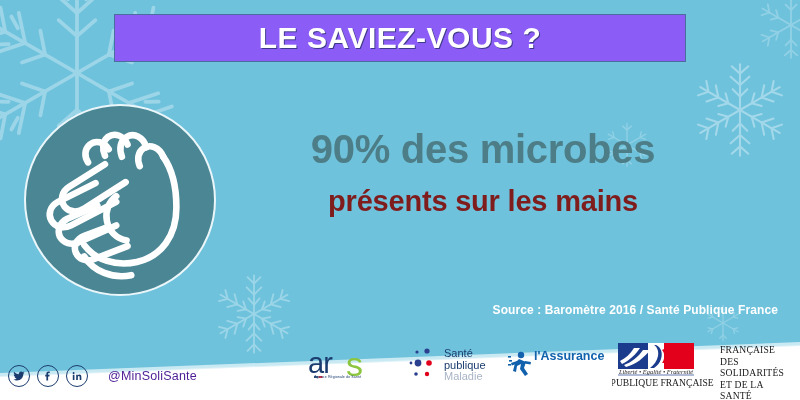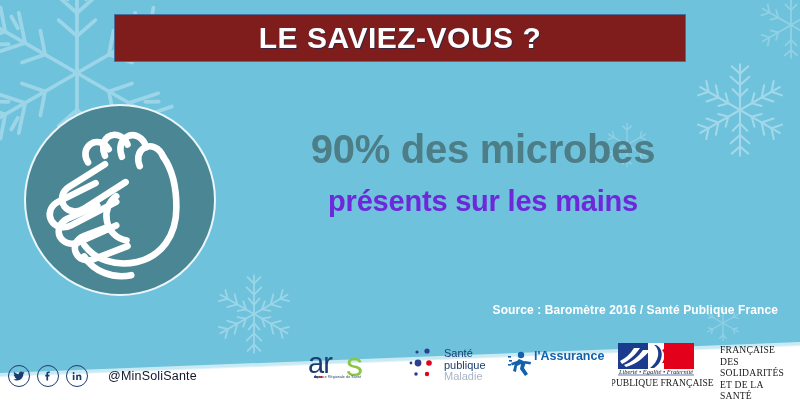--- a/index.html
+++ b/index.html
@@ -23,21 +23,21 @@
   .snow-tr{left:688px;top:58px;opacity:.5;}
   .snow-tr2{left:752px;top:-14px;opacity:.38;}
   .snow-bm{left:208px;top:268px;opacity:.42;}
   .snow-r{left:600px;top:118px;opacity:.30;}
   .snow-br{left:700px;top:300px;opacity:.30;}
 
   
   .banner{
     position:absolute;left:114px;top:14px;
     width:572px;height:48px;
-    background:#7f1d1d;
+    background:#8b5cf6;
     border:1px solid #4a6f9e;
     box-sizing:border-box;
     display:flex;align-items:center;justify-content:center;
   }
   .banner-title{
     color:#ffffff;
     font-size:30px;
     font-weight:bold;
     letter-spacing:.5px;
     font-family:"Liberation Sans", sans-serif;
@@ -65,21 +65,21 @@
   .line-hl{
     color:#4d7d87;
     font-size:40px;
     font-weight:bold;
     line-height:1.18;
     letter-spacing:-.3px;
     white-space:nowrap;
     text-align:center;
   }
   .line-w{
-    color:#6d28d9;
+    color:#7f1d1d;
     font-size:29px;
     font-weight:bold;
     line-height:1.38;
     letter-spacing:-.2px;
     white-space:nowrap;
   }
   .line-w.first{margin-top:8px;}
 
   
   .source{
@@ -105,21 +105,21 @@
   }
   .soc{
     width:22px;height:22px;border-radius:50%;
     border:1.4px solid #1b3c6e;
     display:flex;align-items:center;justify-content:center;
     box-sizing:border-box;
     color:#1b3c6e;
   }
   .handle{
     margin-left:13px;
-    color:#0f172a;
+    color:#4c1d95;
     font-size:12.5px;
     letter-spacing:.2px;
     white-space:nowrap;
   }
 
   
   .logo{position:absolute;bottom:8px;}
   .logo-ars{left:300px;bottom:12px;width:98px;height:40px;}
   .logo-spf{left:408px;bottom:13px;width:100px;height:40px;}
   .logo-am{left:508px;bottom:14px;width:104px;height:36px;}

